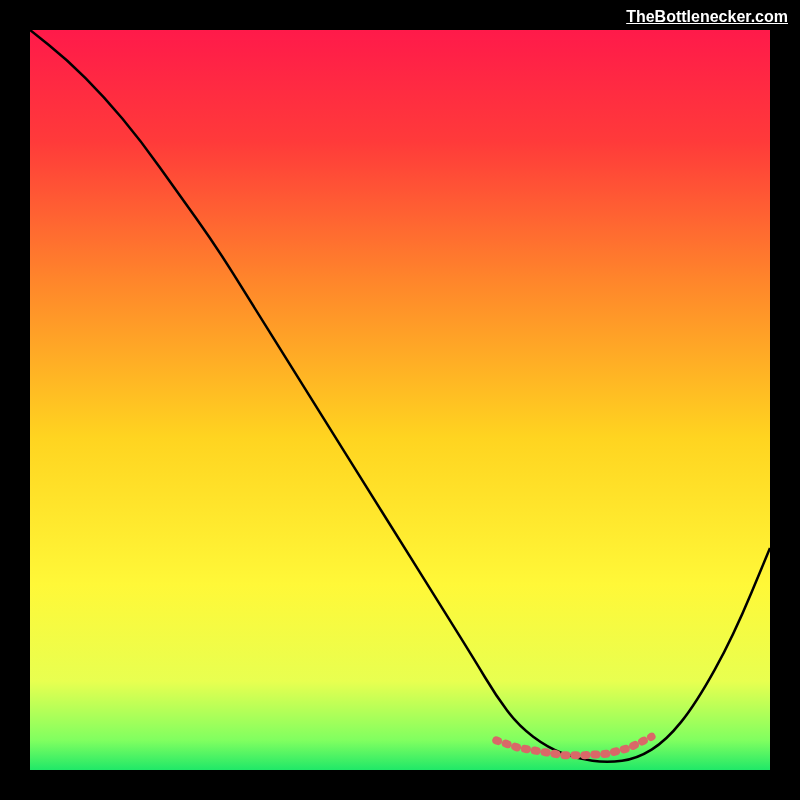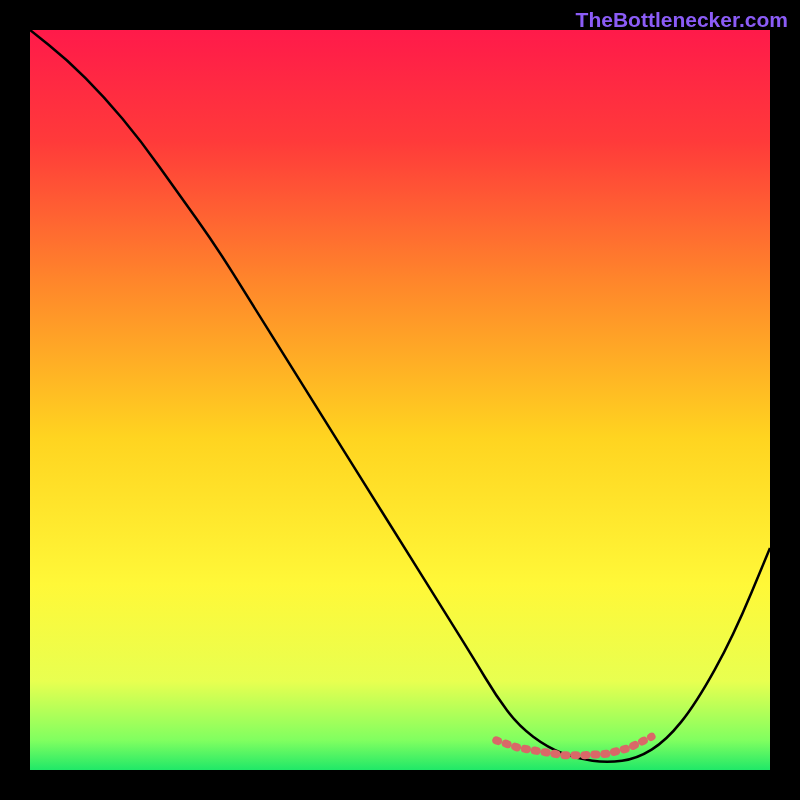--- a/index.html
+++ b/index.html
@@ -12,24 +12,25 @@
       height: 800px;
       background: #000;
       position: relative;
       overflow: hidden;
     }
     .watermark {
       position: absolute;
       top: 8px;
       right: 12px;
       font-family: Arial, sans-serif;
-      font-size: 21px;
+      font-size: 16px;
       font-weight: bold;
-      color: #8b5cf6;
+      color: #ffffff;
       z-index: 10;
+      text-decoration: underline;
     }
     .chart-area {
       position: absolute;
       top: 30px;
       left: 30px;
       width: 740px;
       height: 740px;
     }
     .gradient-bg {
       position: absolute;

